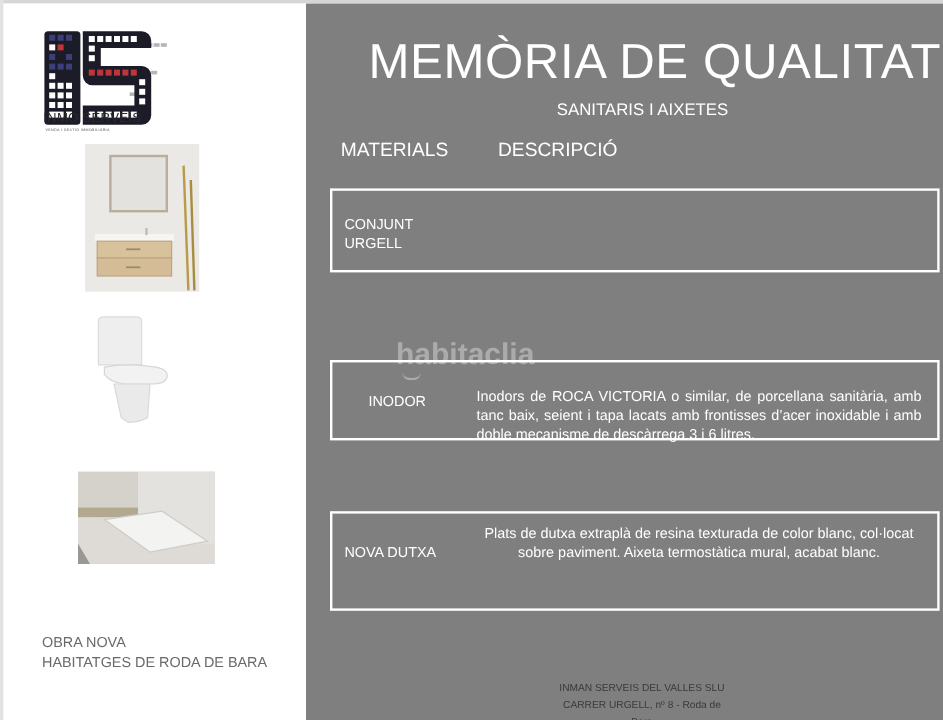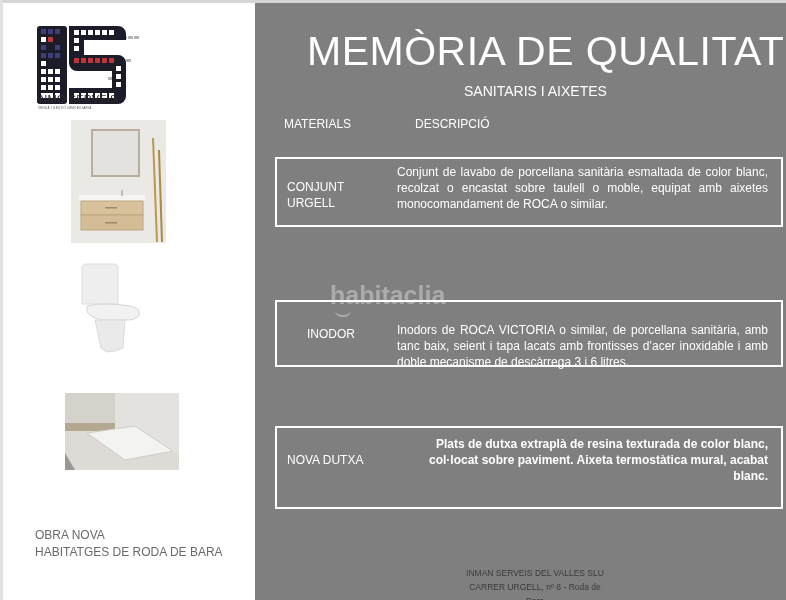--- a/index.html
+++ b/index.html
@@ -21,37 +21,37 @@
   .img { position: absolute; overflow: hidden; }
   .img-lavabo { left: 71px; top: 120px; width: 95px; height: 123px; background: #e9e7e4; }
   .img-inodor { left: 75px; top: 260px; width: 80px; height: 95px; background: #ffffff; }
   .img-dutxa { left: 65px; top: 393px; width: 114px; height: 77px; background: #dcd9d4; }
 
   .left-footer { position: absolute; left: 35px; top: 527px; font-size: 12px; line-height: 17px; color: #6a6a6a; }
 
   
   .title { position: absolute; left: 307px; top: 28px; font-size: 41px; color: #ffffff; font-weight: normal; letter-spacing: 0.5px; white-space: nowrap; }
   .subtitle { position: absolute; left: 464px; top: 83px; font-size: 14px; color: #ffffff; white-space: nowrap; }
-  .col-head { position: absolute; top: 117px; font-size: 12px; color: #ffffff; white-space: nowrap; }
+  .col-head { position: absolute; top: 117px; font-size: 16px; color: #ffffff; white-space: nowrap; }
   .col-materials { left: 284px; }
   .col-descr { left: 391px; margin-left: 24px; }
 
   .box { position: absolute; left: 275px; width: 508px; border: 2px solid #ffffff; }
   .box-1 { top: 157px; height: 70px; }
   .box-2 { top: 300px; height: 67px; }
   .box-3 { top: 426px; height: 83px; }
 
   .box .mat { position: absolute; left: 10px; font-size: 12px; line-height: 16px; color: #ffffff; }
   .box .desc { position: absolute; left: 120px; right: 13px; font-size: 12px; line-height: 16px; color: #ffffff; text-align: justify; }
   .box-1 .mat { top: 20px; }
   .box-1 .desc { top: 5px; }
   .box-2 .mat { top: 24px; margin-left: 20px; }
   .box-2 .desc { top: 20px; }
   .box-3 .mat { top: 24px; }
-  .box-3 .desc { top: 8px; text-align: right; font-weight: bold; }
+  .box-3 .desc { top: 8px; text-align: center; }
 
   .watermark { position: absolute; left: 330px; top: 281px; font-size: 25px; color: rgba(255,255,255,0.35); font-weight: bold; letter-spacing: 0px; white-space: nowrap; }
   .watermark-smile { position: absolute; left: 335px; top: 310px; width: 16px; height: 7px; border-bottom: 2px solid rgba(255,255,255,0.35); border-radius: 0 0 10px 10px; }
 
   .footer-right { position: absolute; left: 455px; top: 566px; width: 160px; text-align: center; font-size: 8.5px; line-height: 14px; color: #3a3a3a; }
 </style>
 </head>
 <body>
 
 <div class="page-edge-top"></div>
@@ -175,21 +175,20 @@
 <div class="title">MEMÒRIA DE QUALITATS</div>
 <div class="subtitle">SANITARIS I AIXETES</div>
 <div class="col-head col-materials">MATERIALS</div>
 <div class="col-head col-descr">DESCRIPCIÓ</div>
 
 <div class="box box-1">
   <div class="mat">
     <div>CONJUNT</div>
     <div>URGELL</div>
   </div>
-  <div class="desc">Conjunt de lavabo de porcellana sanitària esmaltada de color blanc, recolzat o encastat sobre taulell o moble, equipat amb aixetes monocomandament de ROCA o similar.</div>
 </div>
 
 <div class="box box-2">
   <div class="mat">INODOR</div>
   <div class="desc">Inodors de ROCA VICTORIA o similar,  de porcellana sanitària, amb tanc baix, seient i tapa lacats amb frontisses d’acer inoxidable  i  amb doble mecanisme de descàrrega 3 i 6 litres.</div>
 </div>
 
 <div class="box box-3">
   <div class="mat">NOVA DUTXA</div>
   <div class="desc">Plats de dutxa extraplà de resina texturada de color blanc, col·locat sobre paviment. Aixeta termostàtica mural, acabat blanc.</div>

